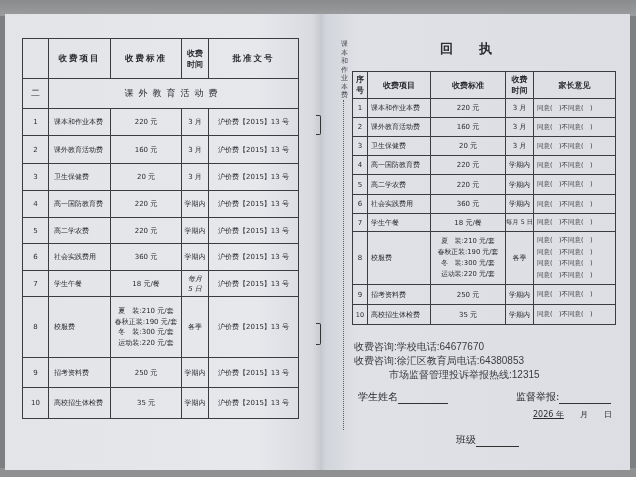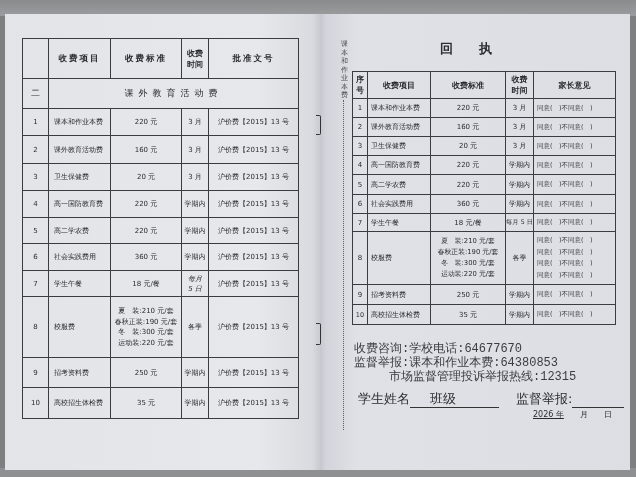--- a/index.html
+++ b/index.html
@@ -24,22 +24,22 @@
   .rt th.small{line-height:11px;font-size:8px;}
   .rt td.item{text-align:left;padding-left:3px;font-size:7px;}
   .rt td.num{font-size:7px;}
   .rt td.multi{font-size:6.8px;line-height:11px;}
   .rt td.opinion{text-align:left;padding-left:3px;font-size:6.5px;color:#3a3c40;}
   .opinion-line{display:block;line-height:11.5px;}
   .title{position:absolute;left:440px;top:40px;font-size:13px;font-weight:bold;letter-spacing:26px;}
   .tear-text{position:absolute;left:341px;top:40px;width:9px;font-size:7px;line-height:8.5px;color:#4a4c52;font-family:"DejaVu Serif",serif;}
   .tear-line{position:absolute;left:343px;top:100px;width:0;height:330px;border-left:1.5px dotted #5a5c62;}
   .staple{position:absolute;width:4px;border:1.5px solid #333;border-left:none;border-radius:0 2px 2px 0;}
-  .info{position:absolute;font-size:12px;color:#3a3c40;font-family:Liberation Mono, monospace;}
-  .sign{position:absolute;top:390px;font-size:13px;color:#2a2c30;}
+  .info{position:absolute;font-size:10px;color:#3a3c40;font-family:Liberation Sans, sans-serif;}
+  .sign{position:absolute;top:390px;font-size:10px;color:#2a2c30;}
   .line{display:inline-block;border-bottom:1px solid #333;vertical-align:bottom;height:8px;}
   .date{position:absolute;top:409px;font-size:8px;color:#2a2c30;}
 </style>
 </head>
 <body>
 
 <div class="bg-top"></div>
 <div class="bg-bottom"></div>
 
 <div class="page page-left"></div>
@@ -244,22 +244,22 @@
     <td class="num" style="font-size:6.5px;">10</td>
     <td class="item">高校招生体检费</td>
     <td class="num">35 元</td>
     <td class="num">学期内</td>
     <td class="opinion">同意(　)不同意(　)</td>
   </tr>
 </tbody>
   </table>
 
 <div class="info" style="left:354px;top:340px;">收费咨询:学校电话:64677670</div>
-<div class="info" style="left:354px;top:354px;">监督举报:课本和作业本费:64380853</div>
+<div class="info" style="left:354px;top:354px;">收费咨询:徐汇区教育局电话:64380853</div>
 <div class="info" style="left:389px;top:368px;">市场监督管理投诉举报热线:12315</div>
 
 <div class="sign" style="left:358px;"><span>学生姓名</span><span class="line" style="width:50px;"></span></div>
-<div class="sign" style="left:430px;"><span>班级</span><span class="line" style="width:43px;"></span></div>
+<div class="sign" style="left:456px;margin-top:43px;"><span>班级</span><span class="line" style="width:43px;"></span></div>
 <div class="sign" style="left:516px;"><span>监督举报:</span><span class="line" style="width:52px;"></span></div>
 
 <div class="date" style="left:533px;text-decoration:underline;">2026 年</div>
 <div class="date" style="left:580px;">月</div>
 <div class="date" style="left:604px;">日</div>
 
 </body></html>

